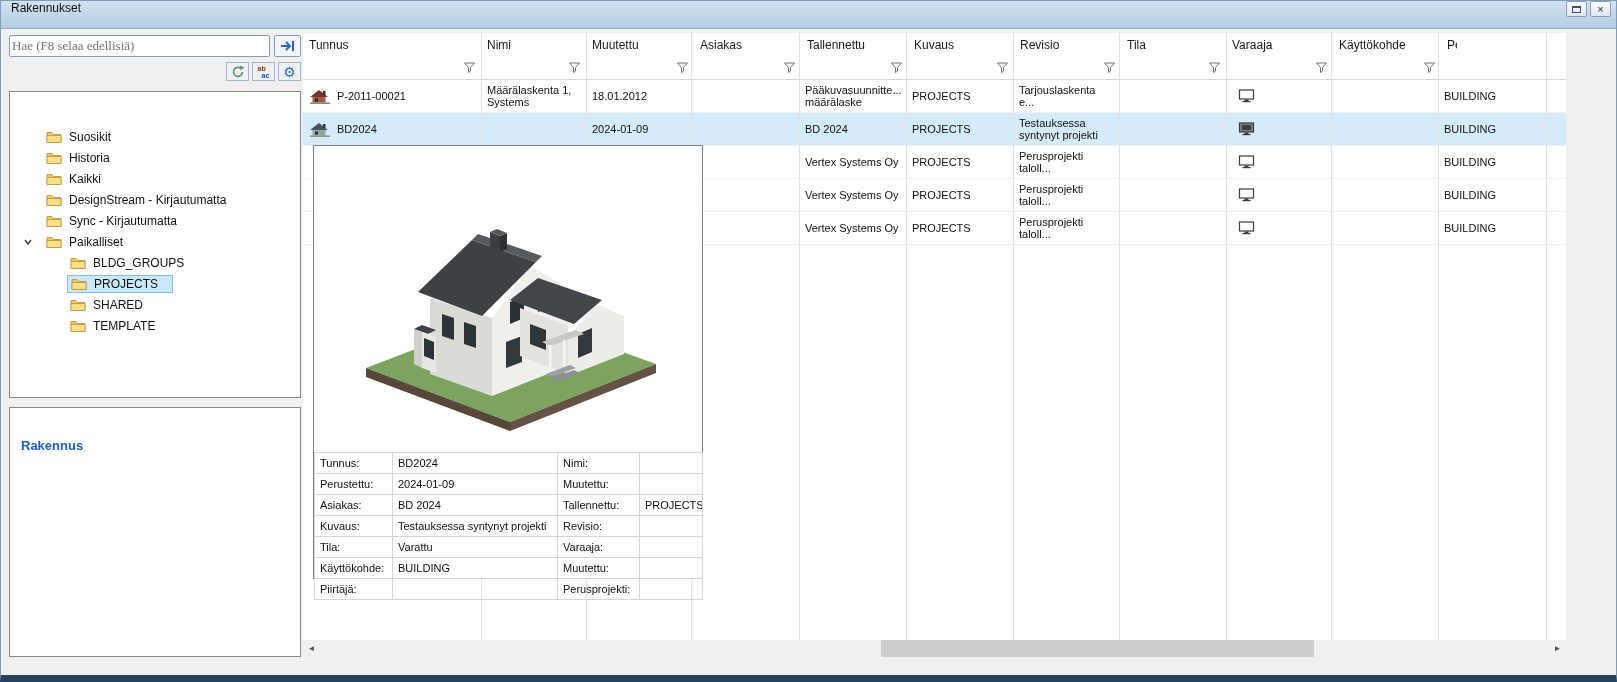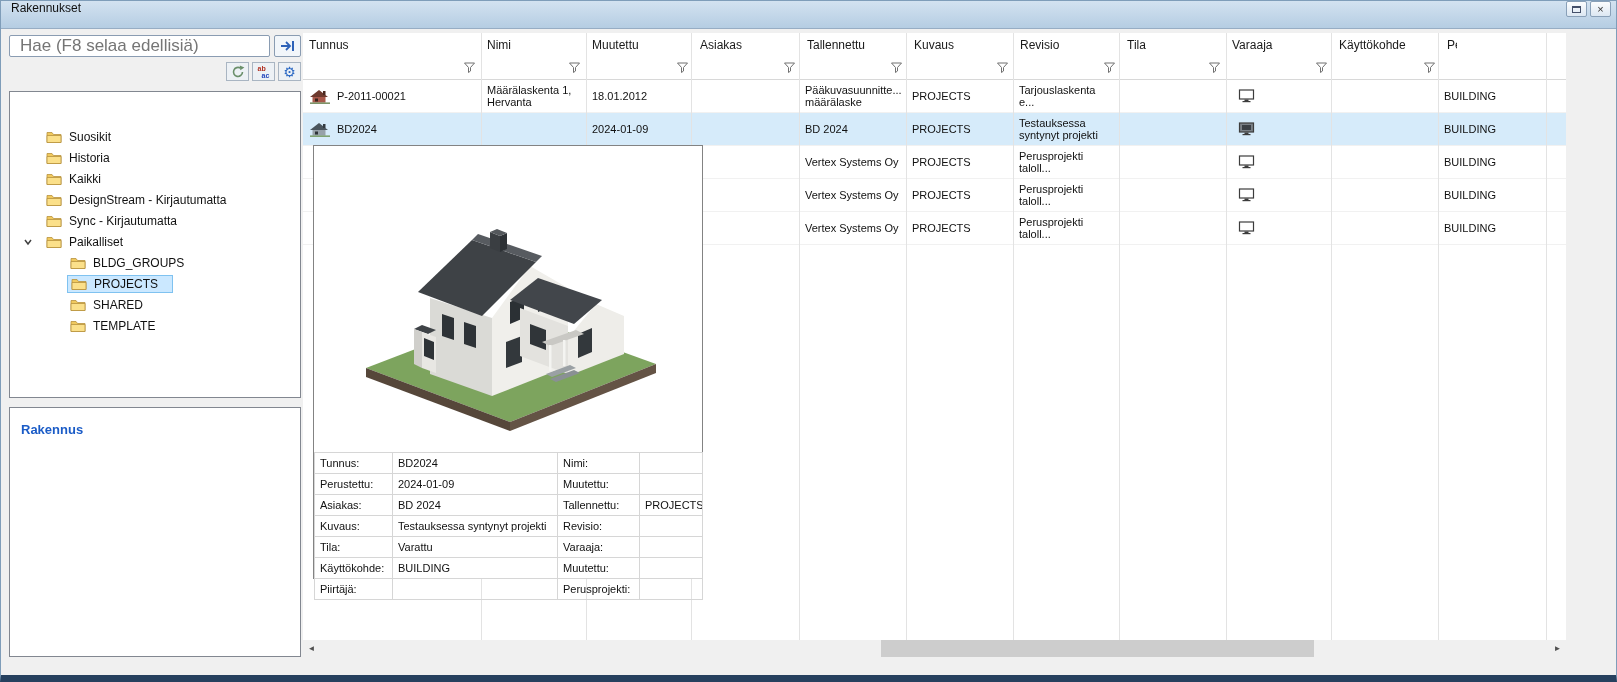--- a/index.html
+++ b/index.html
@@ -10,37 +10,37 @@
   .titlebar{height:28px;background:linear-gradient(#d3e2f0,#b5cde3);border-bottom:1px solid #97adc4;display:flex;align-items:flex-start;padding:0 5px 0 10px;flex:0 0 auto}
   .title{font-size:12px;color:#101010;flex:1}
   .win-btn{width:21px;height:16px;border:1px solid #89a0b8;border-radius:2px;background:linear-gradient(#fcfdfe,#dce7f2);display:flex;align-items:center;justify-content:center;font-size:11px;line-height:1;color:#333;margin-left:3px;cursor:default}
   .restore-glyph{width:9px;height:7px;border:1px solid #44506a;border-top-width:2px;display:block}
 
   .wbody{position:relative;flex:1}
 
   
   .left-panel{position:absolute;left:8px;top:6px;width:292px;bottom:18px}
   .search-row{display:flex;gap:4px;height:22px}
-  .search-input{flex:1;height:22px;border:1px solid #8a9cb2;border-radius:2px;padding:0 10px;font-size:17px;color:#555;font-family:Liberation Sans, sans-serif;background:#fff}
+  .search-input{flex:1;height:22px;border:1px solid #8a9cb2;border-radius:2px;padding:0 2px;font-size:13px;color:#555;font-family:Liberation Serif, serif;background:#fff}
   .go-btn{width:27px;height:22px;border:1px solid #8a9cb2;border-radius:2px;background:#f2f6fa;display:flex;align-items:center;justify-content:center}
   .tool-row{display:flex;justify-content:flex-end;gap:3px;margin-top:5px}
   .tool-btn{width:23px;height:19px;border:1px solid #a9b5c2;background:#edf1f5;display:flex;align-items:center;justify-content:center;font-size:12px;line-height:1}
   .abac{font-size:7px;font-weight:bold;line-height:7px;text-align:left}
   .abac .ab{color:#b03020;display:block}
   .abac .ac{color:#2244bb;display:block;margin-left:4px}
   .gear-glyph{color:#2f6bc4;font-size:14px}
 
   .tree-box{position:absolute;top:56px;left:0;right:0;height:307px;background:#fff;border:1px solid #828790;padding-top:34px;overflow:hidden}
   .tree-item{display:flex;align-items:center;height:21px;font-size:12px;color:#111;padding-left:36px;position:relative;cursor:default}
   .tree-item.lvl1{padding-left:60px}
   .chev{position:absolute;left:13px;top:6px;width:10px;height:10px}
   .folder-ico{width:16px;height:13px;margin-right:7px;flex:0 0 auto}
   .sel-wrap{display:flex;align-items:center;background:#cbe8ff;border:1px solid #7fc2f0;padding:1px 14px 1px 3px;margin-left:-3px}
 
-  .detail-box{position:absolute;top:372px;left:0;right:0;height:250px;background:#fff;border:1px solid #828790;padding:14px 0 0 11px}
+  .detail-box{position:absolute;top:372px;left:0;right:0;height:250px;background:#fff;border:1px solid #828790;padding:30px 0 0 11px}
   .detail-title{color:#1b5cc7;font-weight:bold;font-size:13px}
 
   
   .right-panel{position:absolute;left:302px;top:4px;width:1263px;bottom:18px;background:#fff}
   .vline{position:absolute;top:0;bottom:17px;width:1px;background:#e3e3e3;pointer-events:none;z-index:3}
   .ghead{position:relative;height:47px;border-bottom:1px solid #d8d8d8;display:flex;background:#fff;z-index:2}
   .hcell{position:relative;height:100%;padding:5px 6px;font-size:12px;color:#1a1a1a;overflow:hidden;white-space:nowrap}
   .funnel{position:absolute;right:5px;bottom:5px;width:13px;height:13px}
   .grows{position:absolute;top:47px;left:0;right:0;bottom:17px;overflow:hidden;z-index:1}
   .trow{display:flex;height:33px;border-bottom:1px solid #f1f1f1}
@@ -299,21 +299,21 @@
       <div class="grows">
 
         <div class="trow">
           <div class="cell c0">
             <svg class="house-ico">
                 <use href="#i-house-red"></use>
               </svg>
             <span>P-2011-00021</span>
           </div>
           <div class="cell c1">Määrälaskenta 1,
-Hervanta</div>
+Systems</div>
           <div class="cell c2">18.01.2012</div>
           <div class="cell c3"></div>
           <div class="cell c4">Pääkuvasuunnitte...
 määrälaske</div>
           <div class="cell c5">PROJECTS</div>
           <div class="cell c6">Tarjouslaskenta e...</div>
           <div class="cell c7"></div>
           <div class="cell c8"><svg class="monitor-ico">
                 <use href="#i-monitor"></use>
               </svg></div>

